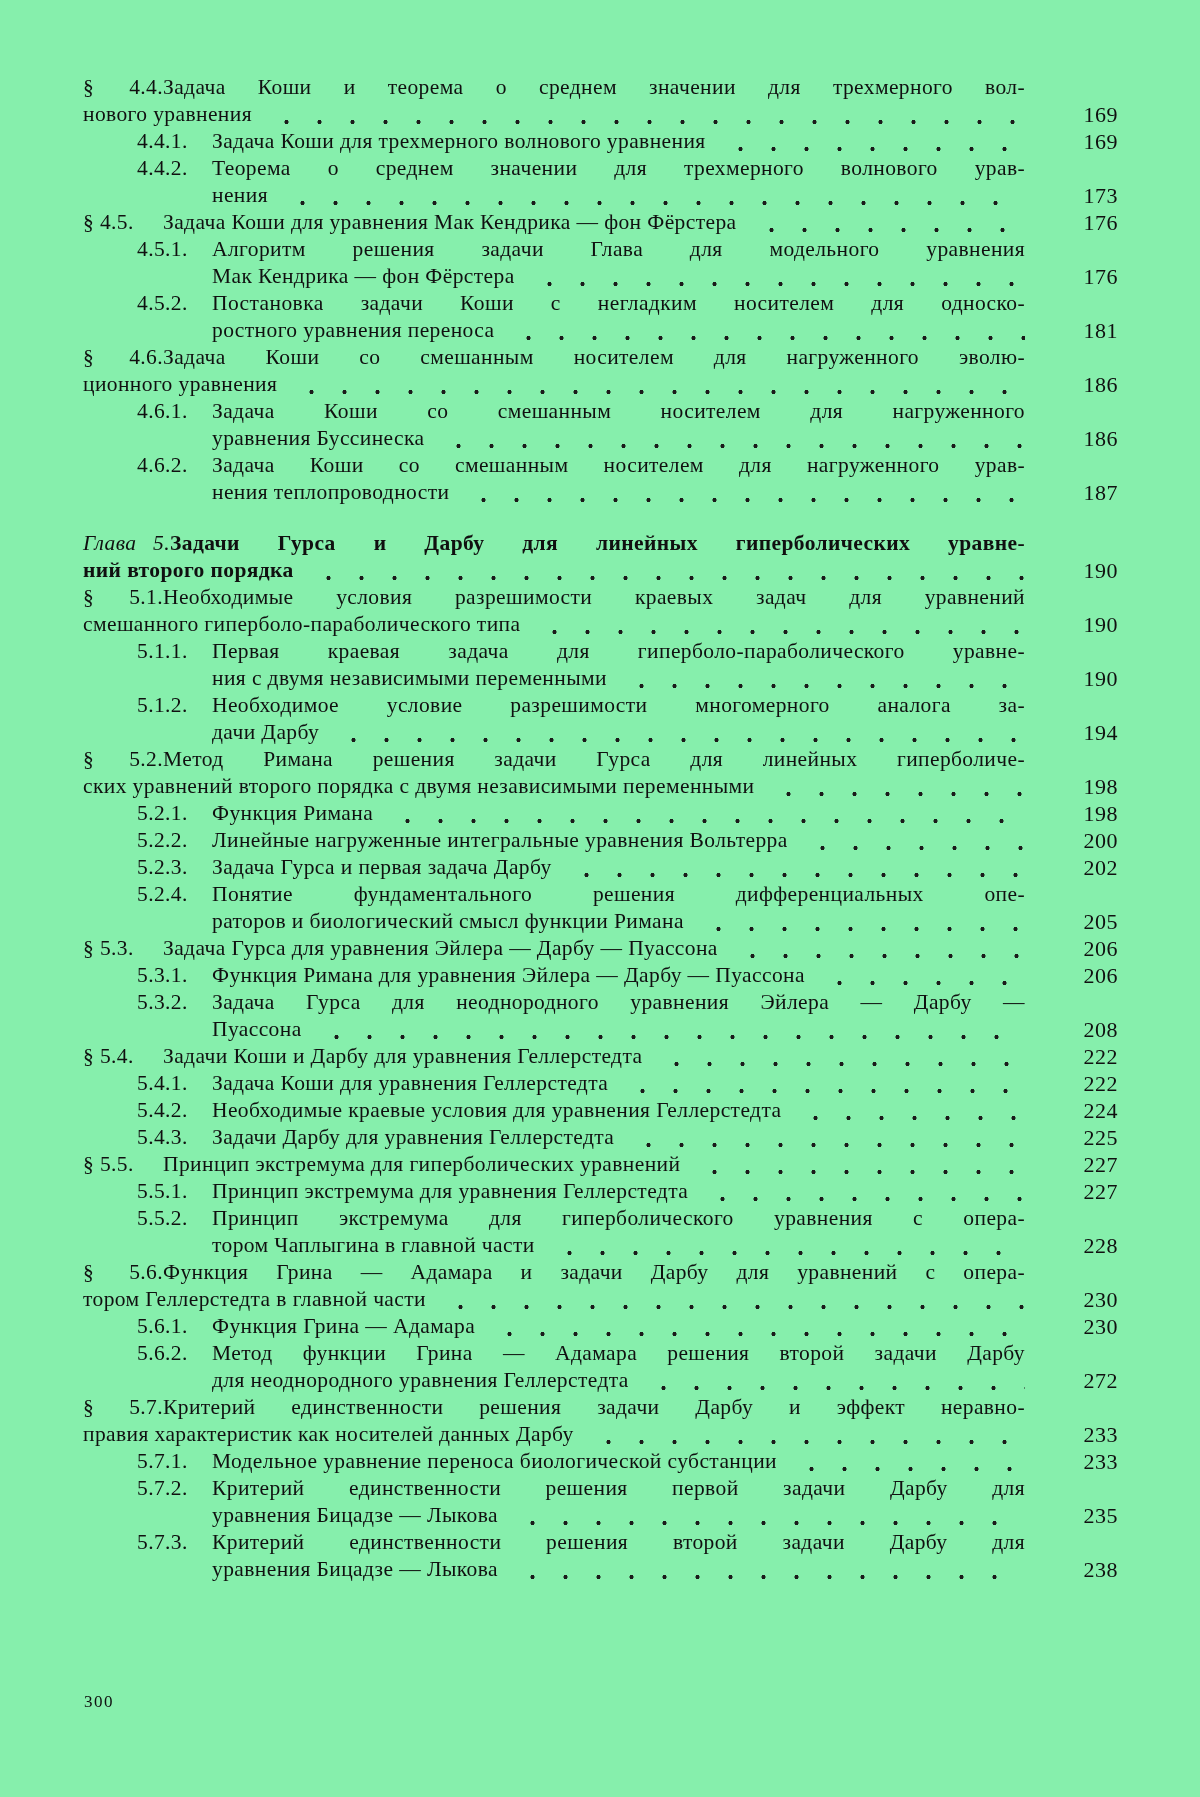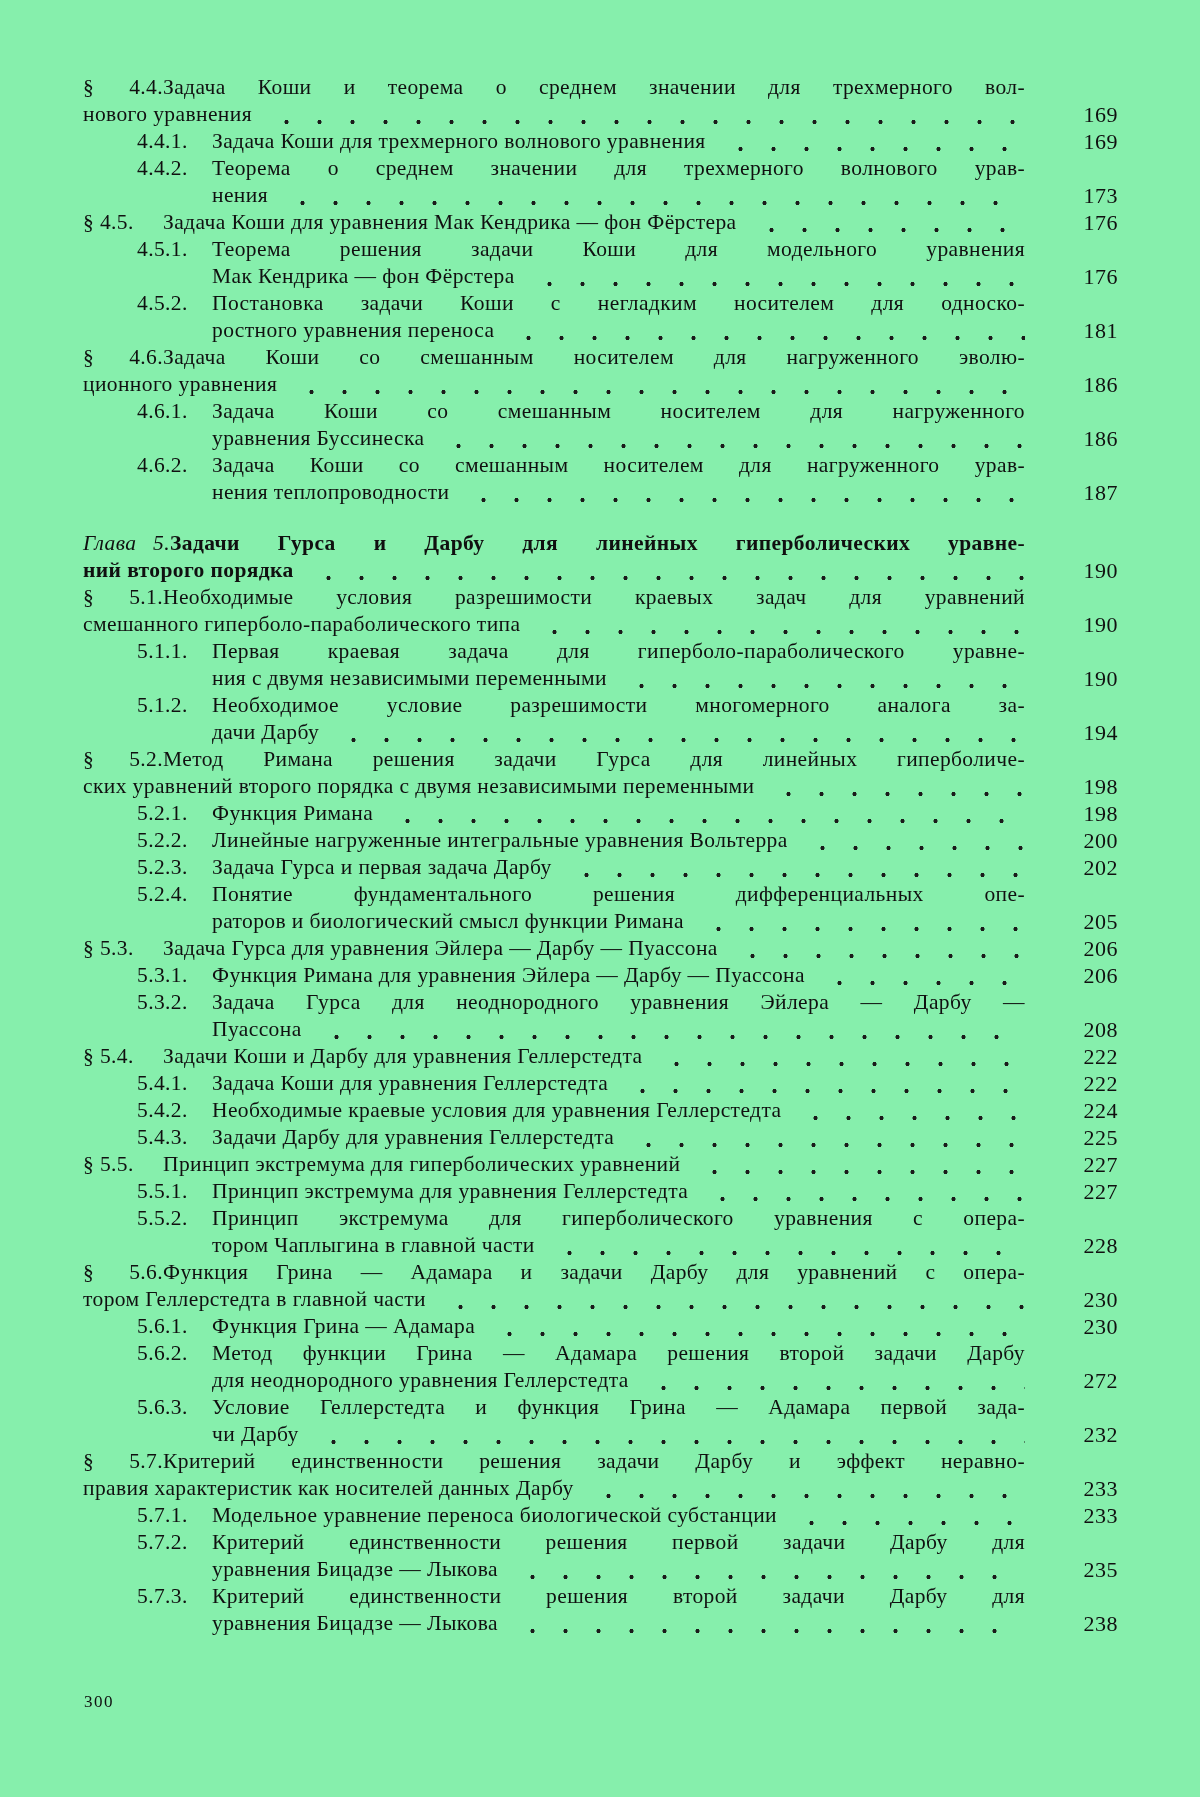--- a/index.html
+++ b/index.html
@@ -111,21 +111,21 @@
       </div>
       <div class="entry">
         <div class="line section first last">
           <span class="lbl">§ 4.5.</span>
           <span class="txt">Задача Коши для уравнения Мак Кендрика — фон Фёрстера</span>
           <span class="leader"></span>
           <span class="pg">176</span>
         </div>
       </div>
       <div class="entry">
-        <div class="line sub first mid"><span class="lbl">4.5.1.</span><span class="txt">Теорема решения задачи Коши для модельного уравнения</span></div>
+        <div class="line sub first mid"><span class="lbl">4.5.1.</span><span class="txt">Алгоритм решения задачи Глава для модельного уравнения</span></div>
         <div class="line sub cont last">
           <span class="txt">Мак Кендрика — фон Фёрстера</span>
           <span class="leader"></span>
           <span class="pg">176</span>
         </div>
       </div>
       <div class="entry">
         <div class="line sub first mid"><span class="lbl">4.5.2.</span><span class="txt">Постановка задачи Коши с негладким носителем для односко-</span></div>
         <div class="line sub cont last">
           <span class="txt">ростного уравнения переноса</span>
@@ -324,28 +324,20 @@
           <span class="leader"></span>
           <span class="pg">230</span>
         </div>
       </div>
       <div class="entry">
         <div class="line sub first mid"><span class="lbl">5.6.2.</span><span class="txt">Метод функции Грина — Адамара решения второй задачи Дарбу</span></div>
         <div class="line sub cont last">
           <span class="txt">для неоднородного уравнения Геллерстедта</span>
           <span class="leader"></span>
           <span class="pg">272</span>
-        </div>
-      </div>
-      <div class="entry">
-        <div class="line sub first mid"><span class="lbl">5.6.3.</span><span class="txt">Условие Геллерстедта и функция Грина — Адамара первой зада-</span></div>
-        <div class="line sub cont last">
-          <span class="txt">чи Дарбу</span>
-          <span class="leader"></span>
-          <span class="pg">232</span>
         </div>
       </div>
       <div class="entry">
         <div class="line section first mid"><span class="lbl">§ 5.7.</span><span class="txt">Критерий единственности решения задачи Дарбу и эффект неравно-</span></div>
         <div class="line section cont last">
           <span class="txt">правия характеристик как носителей данных Дарбу</span>
           <span class="leader"></span>
           <span class="pg">233</span>
         </div>
       </div>

